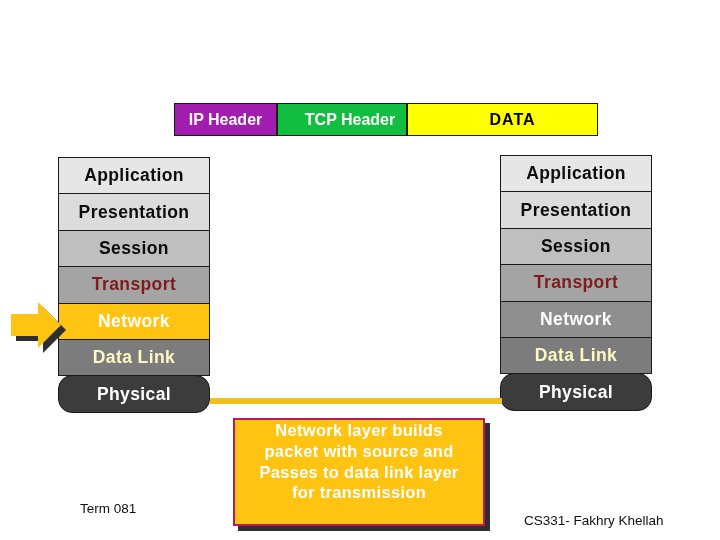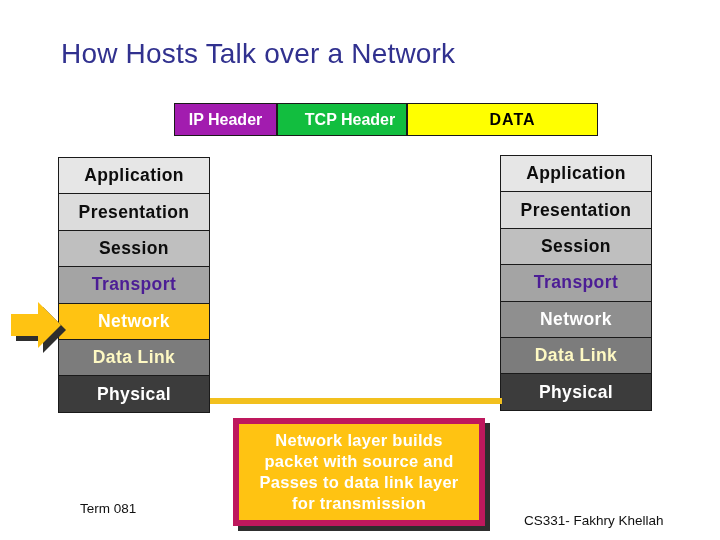--- a/index.html
+++ b/index.html
@@ -24,53 +24,52 @@
   .stack-right{left:500px;top:155px;}
   .row{
     box-sizing:border-box;height:37.4px;border:1px solid #1a1a1a;margin-top:-1px;
     display:flex;align-items:center;justify-content:center;
     font-weight:700;font-size:17.5px;letter-spacing:0.4px;white-space:nowrap;
   }
   .row:first-child{margin-top:0;}
   .r1{background:#E6E6E6;color:#0d0d0d;}
   .r2{background:#DCDCDC;color:#0d0d0d;}
   .r3{background:#BFBFBF;color:#0d0d0d;}
-  .r4{background:#A4A4A4;color:#4c1d95;}
+  .r4{background:#A4A4A4;color:#7f1d1d;}
   .r5{background:#8F8F8F;color:#ffffff;}
   .r6{background:#7C7C7C;color:#fef9c3;}
-  .r7{background:#3C3C3C;color:#ffffff;}
+  .r7{background:#3C3C3C;color:#ffffff;border-radius:14px;}
   .hl{background:#FFC312;color:#ffffff;}
   
   .arrow-wrap{position:absolute;left:11px;top:302px;width:56px;height:52px;}
   .arrow-layer{
     position:absolute;width:50px;height:46px;
     clip-path:polygon(0% 26%,54% 26%,54% 0%,100% 50%,54% 100%,54% 74%,0% 74%);
   }
   .arrow-shadow{left:5px;top:5px;background:#2E2E2E;}
   .arrow-fill{left:0;top:0;background:#FFC312;}
   
   .wire{position:absolute;left:210px;top:398px;width:292px;height:6px;background:#F2C01E;}
   
   .callout{
     position:absolute;left:233px;top:418px;width:252px;height:108px;box-sizing:border-box;
-    background:#FFC312;border:6px solid #be185d;box-shadow:5px 5px 0 #2E2E2E;
-    display:flex;flex-direction:column;align-items:center;justify-content:center;
+    background:#FFC312;border:2px solid #be185d;box-shadow:5px 5px 0 #2E2E2E;
+    display:flex;flex-direction:column;align-items:center;
     color:#ffffff;font-weight:700;font-size:16.5px;line-height:20.8px;
     text-align:center;letter-spacing:0.3px;
   }
   
   .footer-left{position:absolute;left:80px;top:501px;font-size:13.5px;color:#111111;}
   .footer-right{position:absolute;left:524px;top:513px;font-size:13.5px;color:#111111;}
 </style>
 </head>
 <body>
 
 <div id="slide">
 
-  <div class="title">How Hosts Talk over a Network</div>
 
   <div class="pkt pkt-ip">IP Header</div>
   <div class="pkt pkt-tcp">TCP Header</div>
   <div class="pkt pkt-data">DATA</div>
 
   <div class="stack stack-left">
     <div class="row r1">Application</div>
     <div class="row r2">Presentation</div>
     <div class="row r3">Session</div>
     <div class="row r4">Transport</div>

